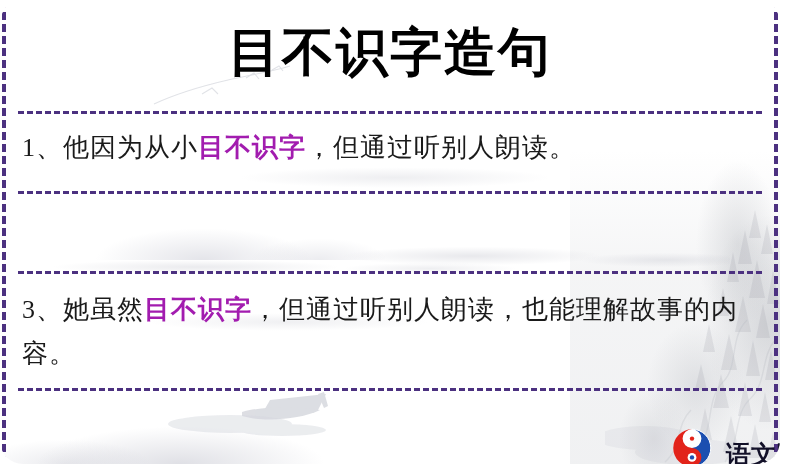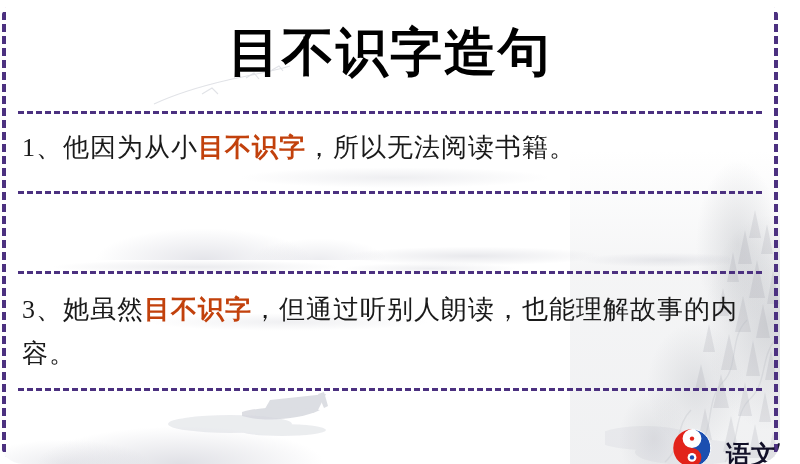--- a/index.html
+++ b/index.html
@@ -159,21 +159,21 @@
     left: 22px;
     right: 30px;
     z-index: 2;
     font-family: "Liberation Serif", "DejaVu Serif", serif;
     font-size: 26px;
     line-height: 44px;
     color: #1a1a1a;
     letter-spacing: 1px;
   }
   .sentence .kw {
-    color: #c2410c;
+    color: #a21caf;
     font-weight: 700;
   }
   .s1 { top: 126px; }
   .s2 { top: 206px; }
   .s3 { top: 288px; }
 
   
   .logo {
     position: absolute;
     left: 672px;
@@ -275,21 +275,21 @@
   <div class="edge-dash edge-right"></div>
 
   <div class="hr-dash" style="top:111px"></div>
   <div class="hr-dash" style="top:191px"></div>
   <div class="hr-dash" style="top:271px"></div>
   <div class="hr-dash" style="top:388px"></div>
 
   <div class="title">目不识字造句</div>
 
   <div class="sentence s1">
-    <span>1、</span><span>他因为从小</span><span class="kw">目不识字</span><span>，所以无法阅读书籍。</span>
+    <span>1、</span><span>他因为从小</span><span class="kw">目不识字</span><span>，但通过听别人朗读。</span>
   </div>
 
 
   <div class="sentence s3">
     <span>3、</span><span>她虽然</span><span class="kw">目不识字</span><span>，但通过听别人朗读，也能理解故事的内容。</span>
   </div>
 
   <div class="logo">
     <svg class="logo-mark" viewBox="0 0 100 100">
       <circle cx="50" cy="50" r="47" fill="#ffffff"></circle>

